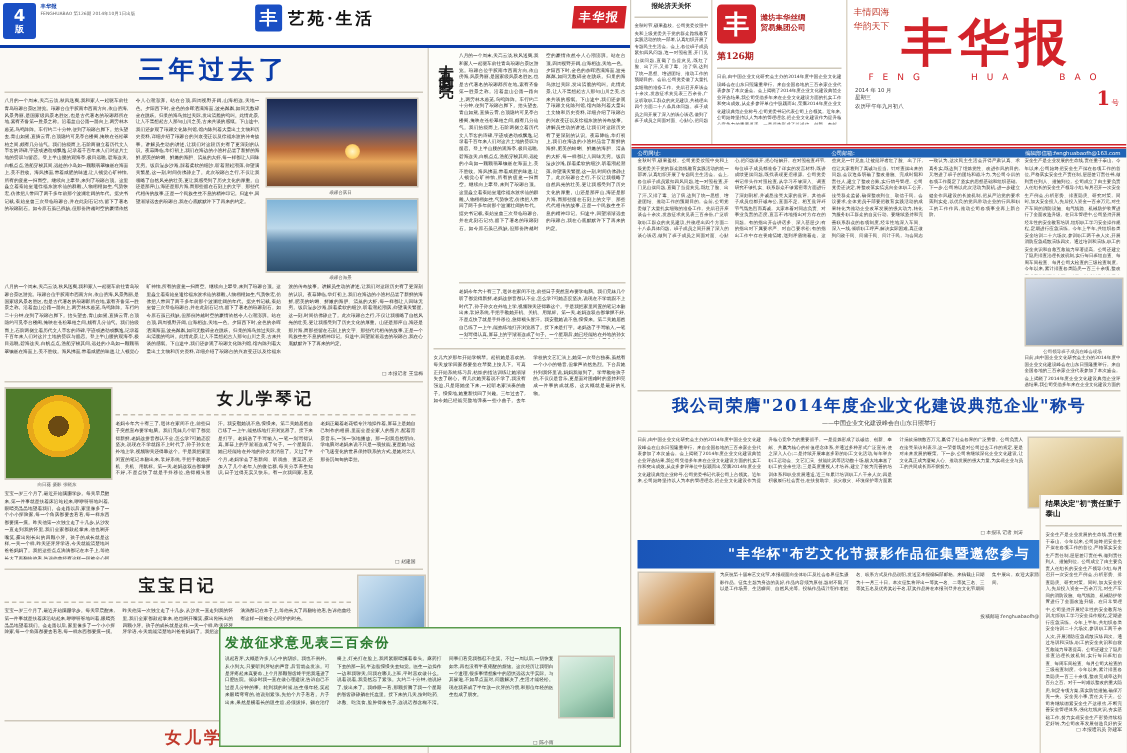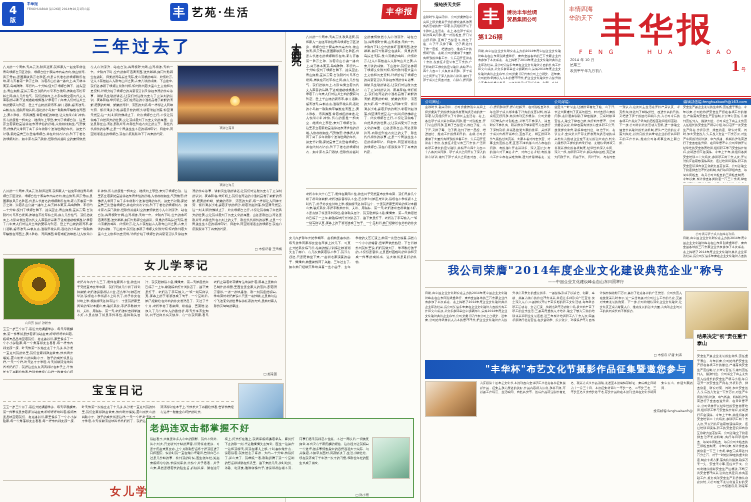--- a/index.html
+++ b/index.html
@@ -197,21 +197,21 @@
 
         <div class="rule" style="margin:0 3px;"></div>
 
         <div class="pad">
           <div class="tx cols2" style="height:88px;overflow:hidden;">女儿六岁那年开始学钢琴。起初她是喜欢的,每天放学回家都要坐在琴凳上按几下。可真正开始系统练习后,枯燥的指法训练让她渐渐失去了耐心。有几次她哭着说不学了,我没有强迫,只是陪她坐下来,一起听名家演奏的曲子。慢慢地,她重新找回了兴趣。三年过去了,如今她已经能完整地弹奏一些小曲子。去年学校的文艺汇演上,她第一次登台独奏,虽然有一个小小的错音,但掌声依然热烈。下台后她扑到我怀里说,妈妈我做到了。学琴教给孩子的,不仅仅是音乐,更是面对困难时的坚持和完成一件事的成就感。这大概就是最好的礼物。</div>
         </div>
       </div>
     </div>
 
     <div class="greenbox abs" style="left:146px;top:418px;width:268px;height:80px;box-sizing:border-box;padding:3px;">
-      <div class="greenttl">老妈连双击都掌握不好</div>
+      <div class="greenttl">发放征求意见表三百余份</div>
       <div style="display:flex;gap:3px;margin-top:2px;">
         <div style="flex:1;">
           <div class="tx cols3" style="height:56px;overflow:hidden;">说起看牙,大概是许多人心中的阴影。我也不例外。从小到大,只要听到牙钻的声音,后背就会发凉。可是牙疼起来真要命,上个月那颗智齿终于把我逼进了口腔医院。候诊时我一直在做心理建设,告诉自己不过是几分钟的事。轮到我的时候,医生很年轻,笑起来眼睛弯弯的,他说别紧张,先拍个片子看看。片子出来,果然是横着长的阻生齿,必须拔掉。躺在治疗椅上,灯光打在脸上,我闭紧眼睛攥着拳头。麻药打下去的那一刻,半边脸慢慢失去知觉。医生一边操作一边和我聊天,问我在哪儿上班,平时喜欢做什么。说着说着,我竟然忘了紧张。大约二十分钟,他说好了,拔出来了。我睁眼一看,那颗折腾了我一个星期的智齿静静躺在托盘里。接下来的几天,按时吃药、冰敷、吃流食,脸肿得像包子,连说话都含糊不清。同事们看见我都忍不住笑。不过一周以后,一切恢复如常,再也没有半夜疼醒的烦恼。这次经历让我明白一个道理,很多事情想象中的恐惧远远大于实际。与其躲避,不如早点面对,问题解决了,生活才能轻松。现在我养成了半年洗一次牙的习惯,和那位年轻的医生也成了朋友。</div>
           <div class="byline">□ 陈小雨</div>
         </div>
         <div class="ph dentist" style="width:36px;height:40px;"></div>
       </div>
     </div>
   </div>
 

